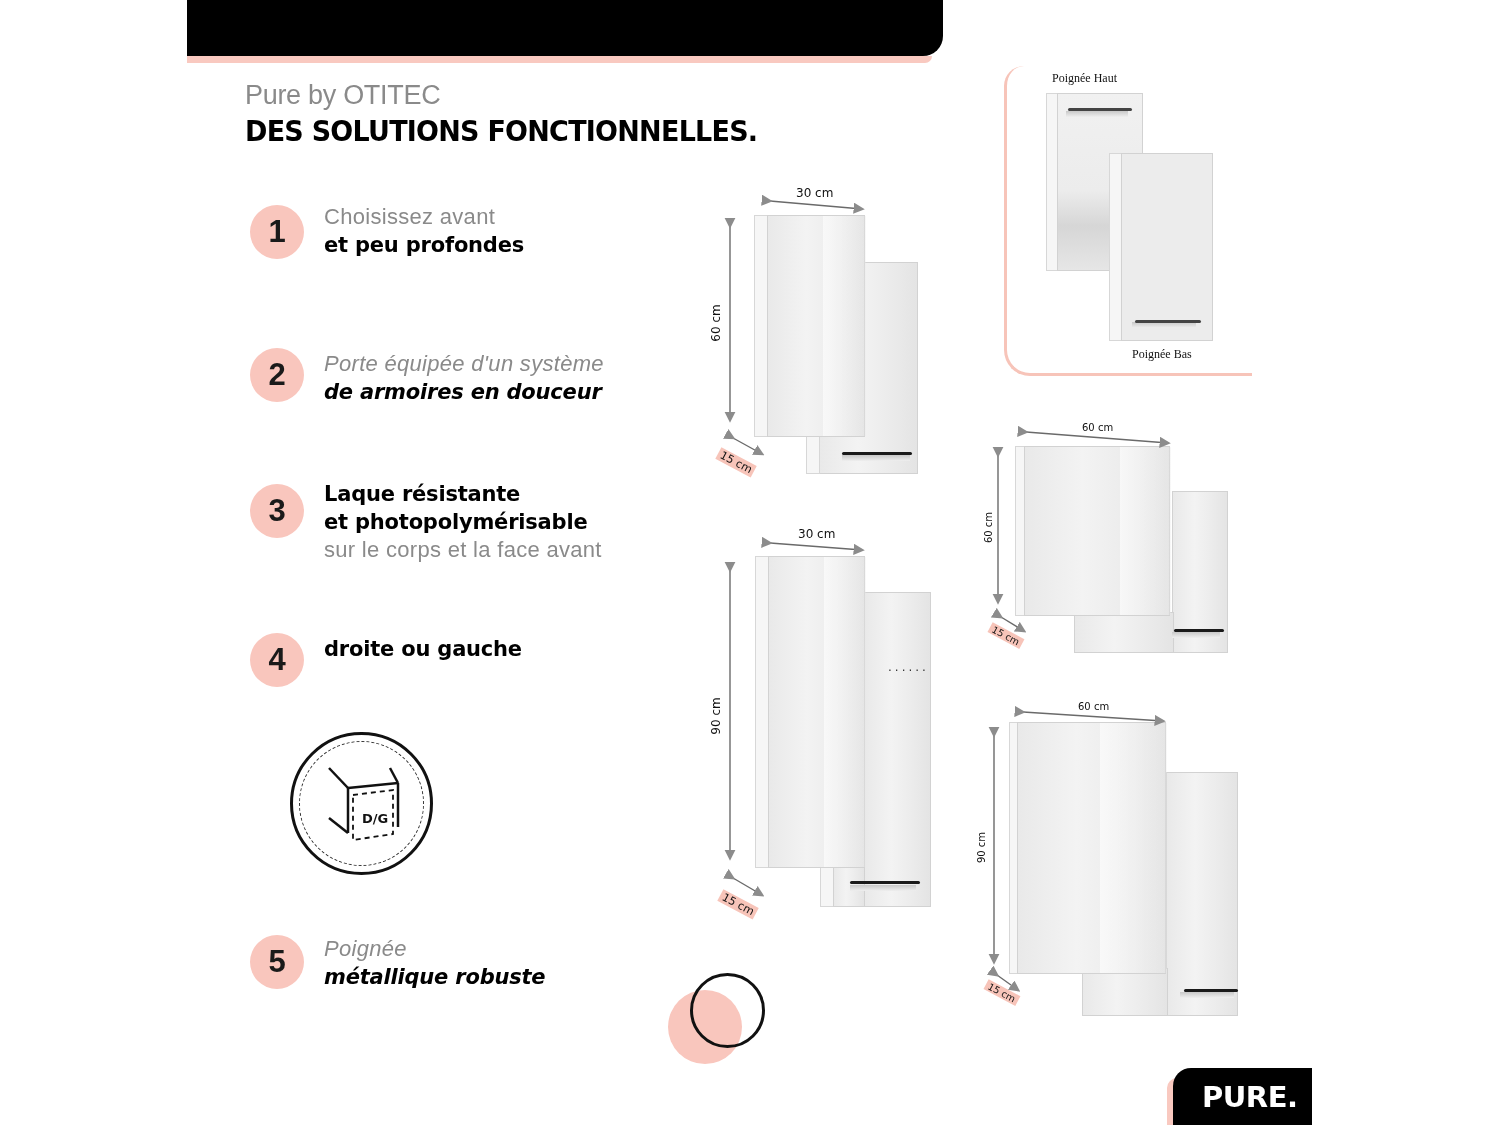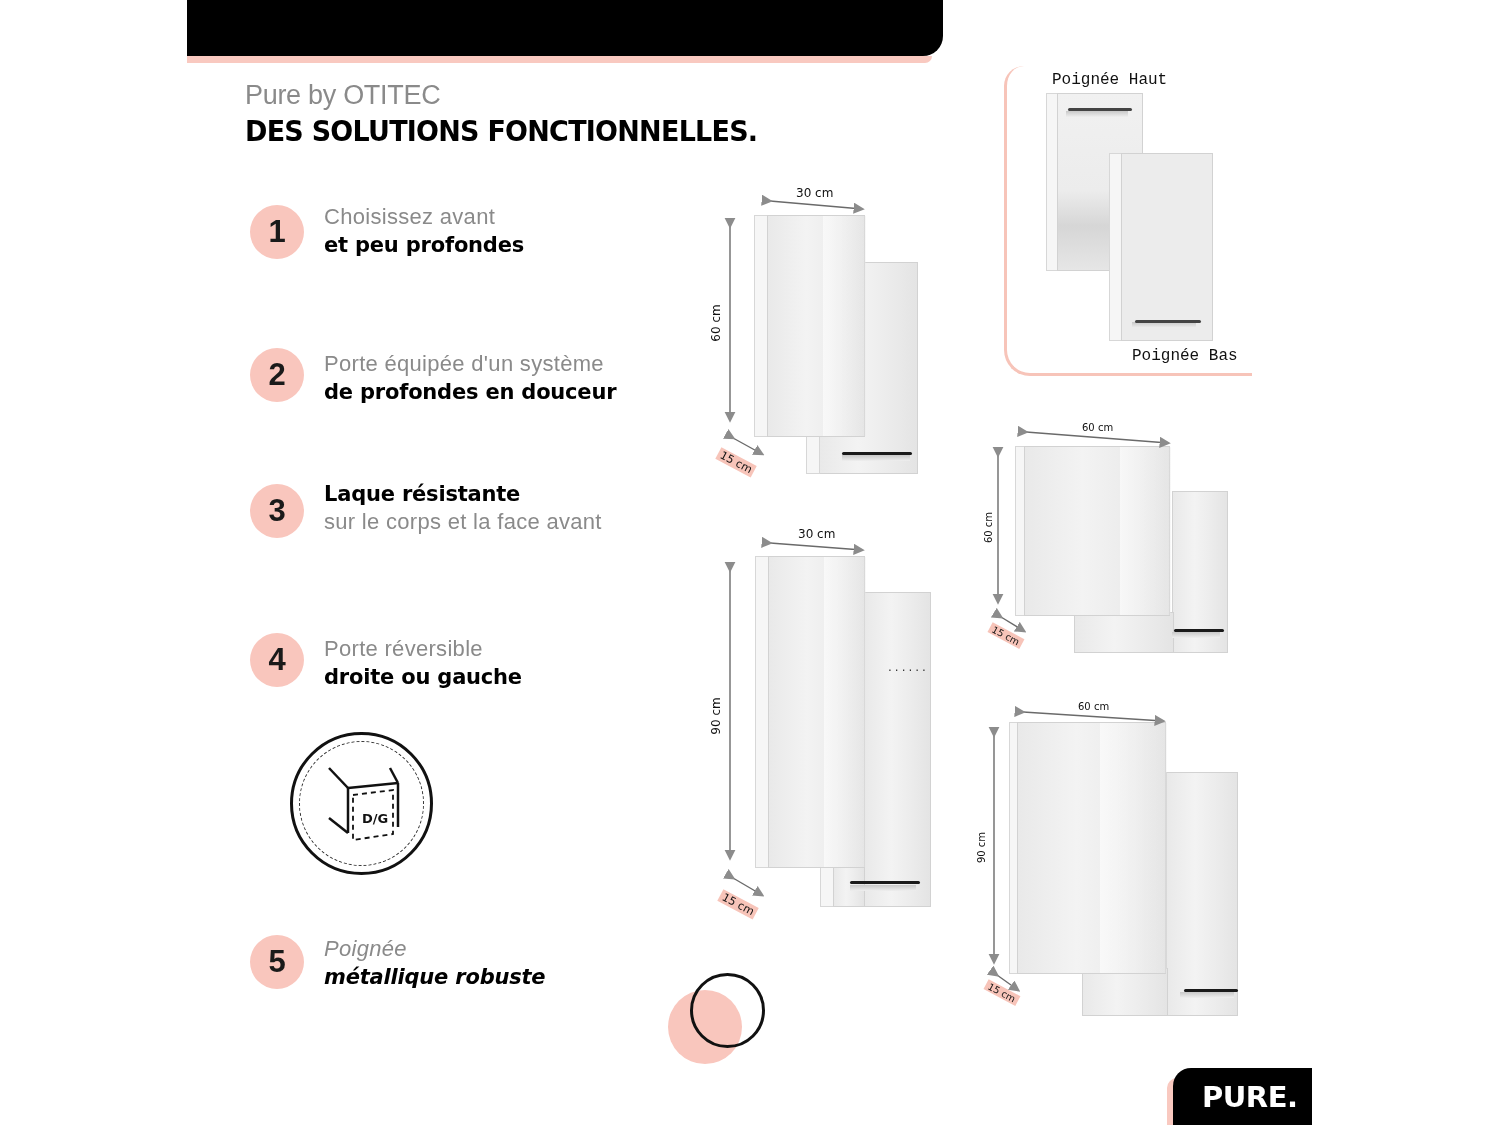--- a/index.html
+++ b/index.html
@@ -76,21 +76,21 @@
       position: absolute; background: #f7c4b9; color: #111; font-family: "DejaVu Sans", sans-serif;
       font-size: 11px; padding: 0 3px; transform: rotate(28deg); white-space: nowrap;
     }
     .depth-tag.small { font-size: 9.5px; }
 
     .handle-box {
       position: absolute; left: 1004px; top: 66px; width: 248px; height: 310px;
       border-left: 3px solid #f7c4b9; border-bottom: 3px solid #f7c4b9;
       border-bottom-left-radius: 26px; border-top-left-radius: 20px;
     }
-    .handle-label { position: absolute; font-family: Liberation Mono, monospace; font-size: 16px; color: #111; white-space: nowrap; }
+    .handle-label { position: absolute; font-family: Liberation Serif, serif; font-size: 12px; color: #111; white-space: nowrap; }
 
     .dots { position: absolute; left: 888px; top: 660px; font-size: 12px; letter-spacing: 3px; color: #333; }
 
     .pure-badge {
       position: absolute; left: 1173px; top: 1068px; width: 139px; height: 57px;
       background: #000; border-top-left-radius: 18px;
     }
     .pure-accent {
       position: absolute; left: 1167px; top: 1078px; width: 10px; height: 47px;
       background: #f9c9c0; border-top-left-radius: 10px;
@@ -113,38 +113,38 @@
 <div class="feature" style="top:205px;">
   <div class="num-circle" style="top:0;">1</div>
   <div class="feature-text" style="top:-2px;">
     <div class="line-light">Choisissez avant</div>
     <div class="line-bold">et peu profondes</div>
   </div>
 </div>
 
 <div class="feature" style="top:348px;">
   <div class="num-circle">2</div>
-  <div class="feature-text" style="top:2px;">
+  <div class="feature-text" style="top:2px;font-style:italic;">
     <div class="line-light">Porte équipée d'un système</div>
-    <div class="line-bold">de profondes en douceur</div>
+    <div class="line-bold">de armoires en douceur</div>
   </div>
 </div>
 
 <div class="feature" style="top:484px;">
   <div class="num-circle">3</div>
   <div class="feature-text" style="top:-4px;">
     <div class="line-bold">Laque résistante</div>
+    <div class="line-bold">et photopolymérisable</div>
     <div class="line-light">sur le corps et la face avant</div>
   </div>
 </div>
 
 <div class="feature" style="top:633px;">
   <div class="num-circle">4</div>
   <div class="feature-text" style="top:2px;">
-    <div class="line-light">Porte réversible</div>
     <div class="line-bold">droite ou gauche</div>
   </div>
 </div>
 
 <div class="dg-badge">
   <div class="inner"></div>
   <svg width="143" height="143" viewBox="0 0 143 143">
     <g stroke="#111" stroke-width="2.5" fill="none">
       <line x1="36" y1="33" x2="55" y2="53"></line>
       <line x1="55" y1="53" x2="55" y2="98"></line>

